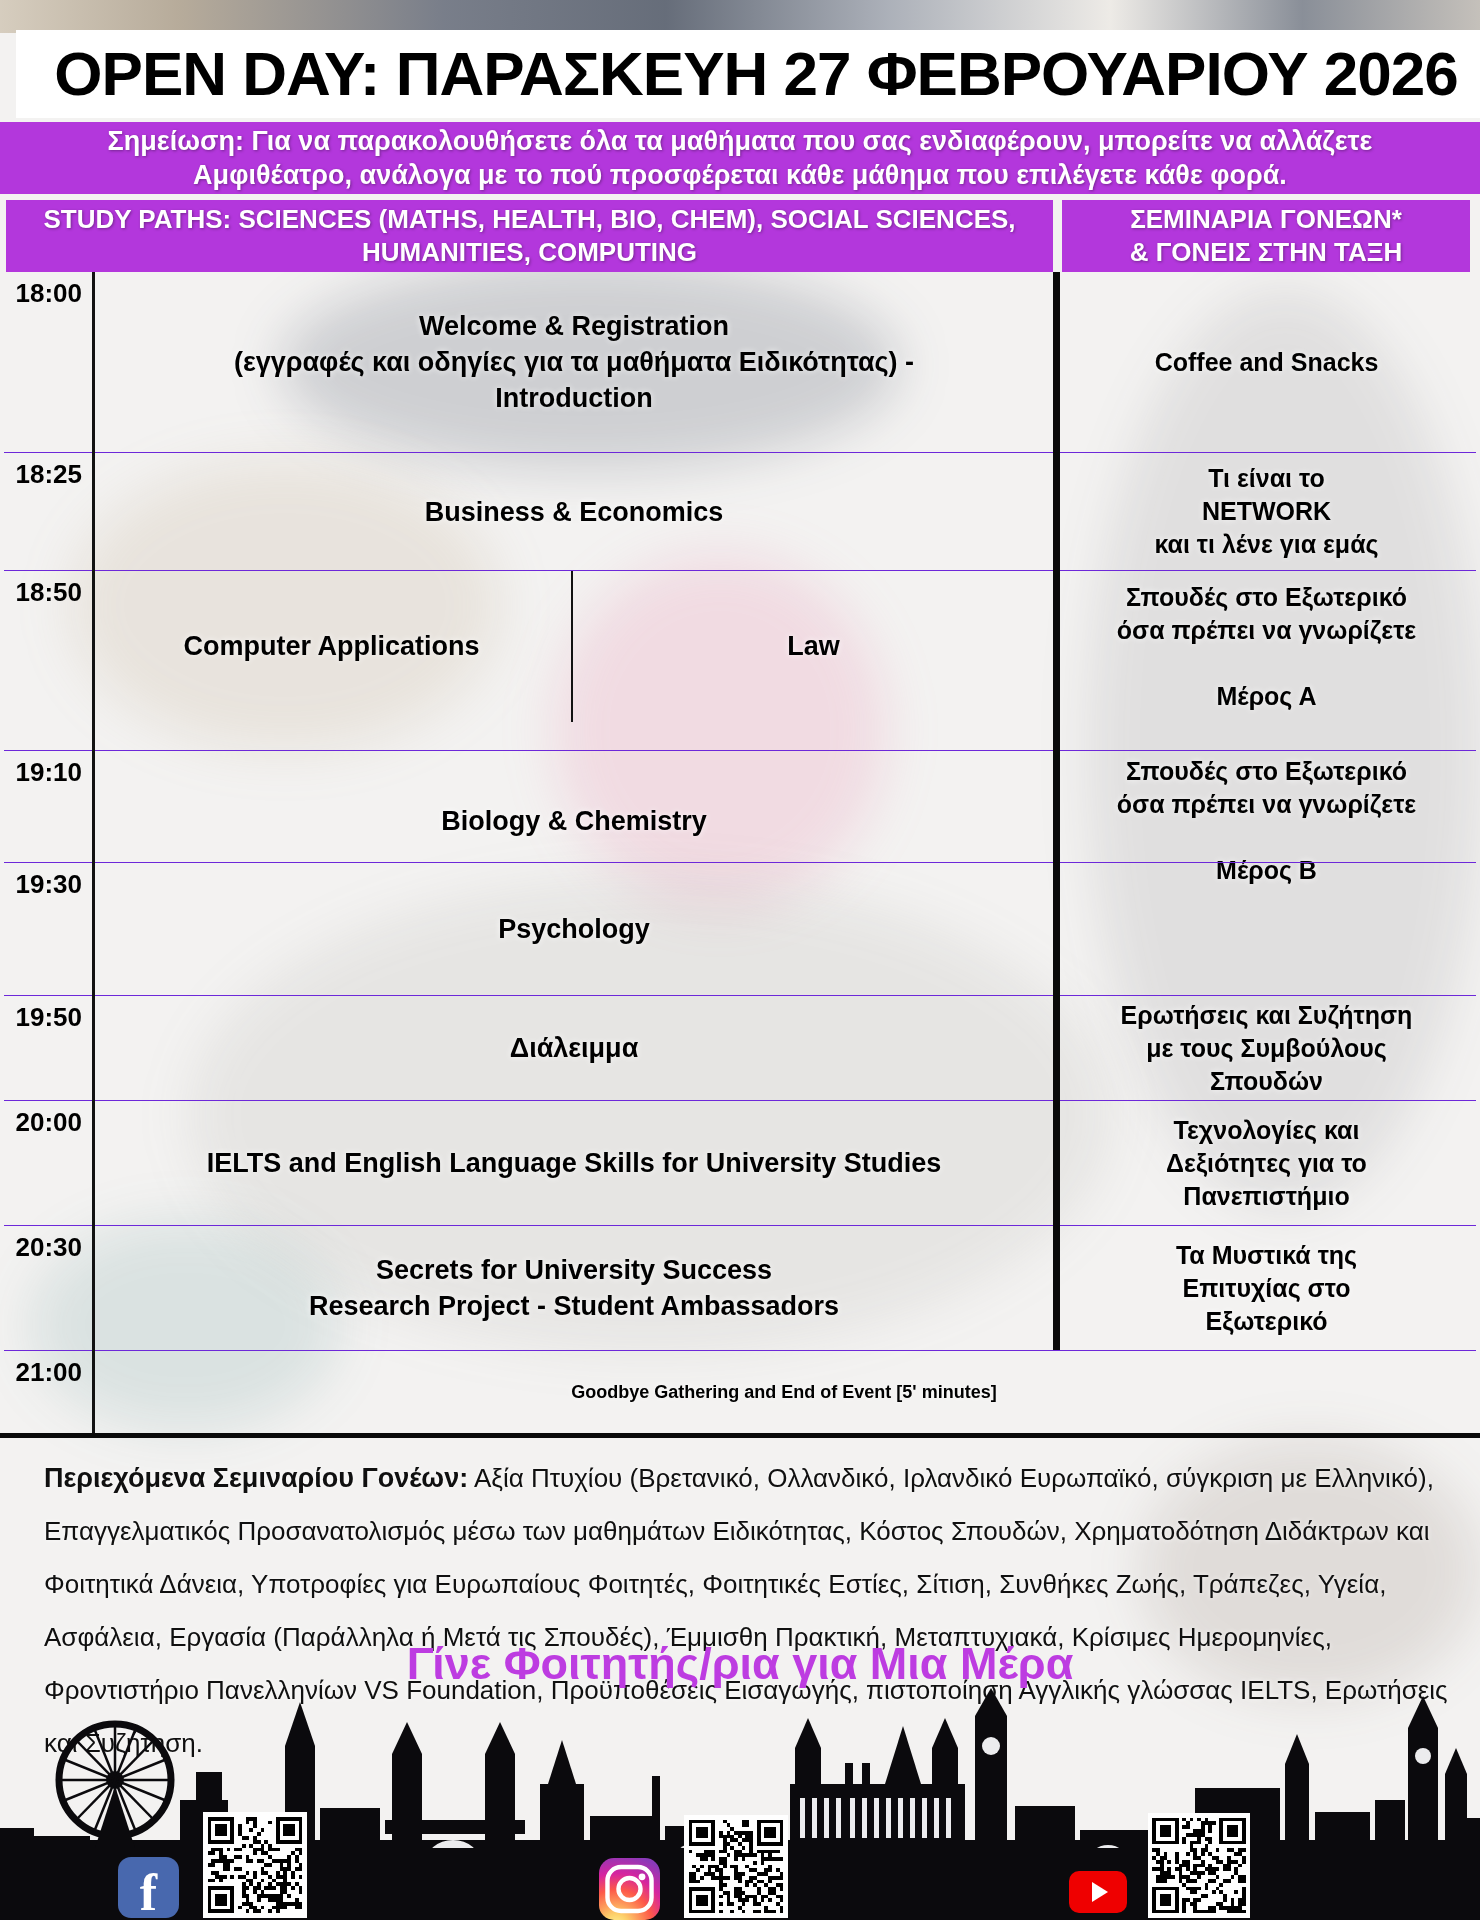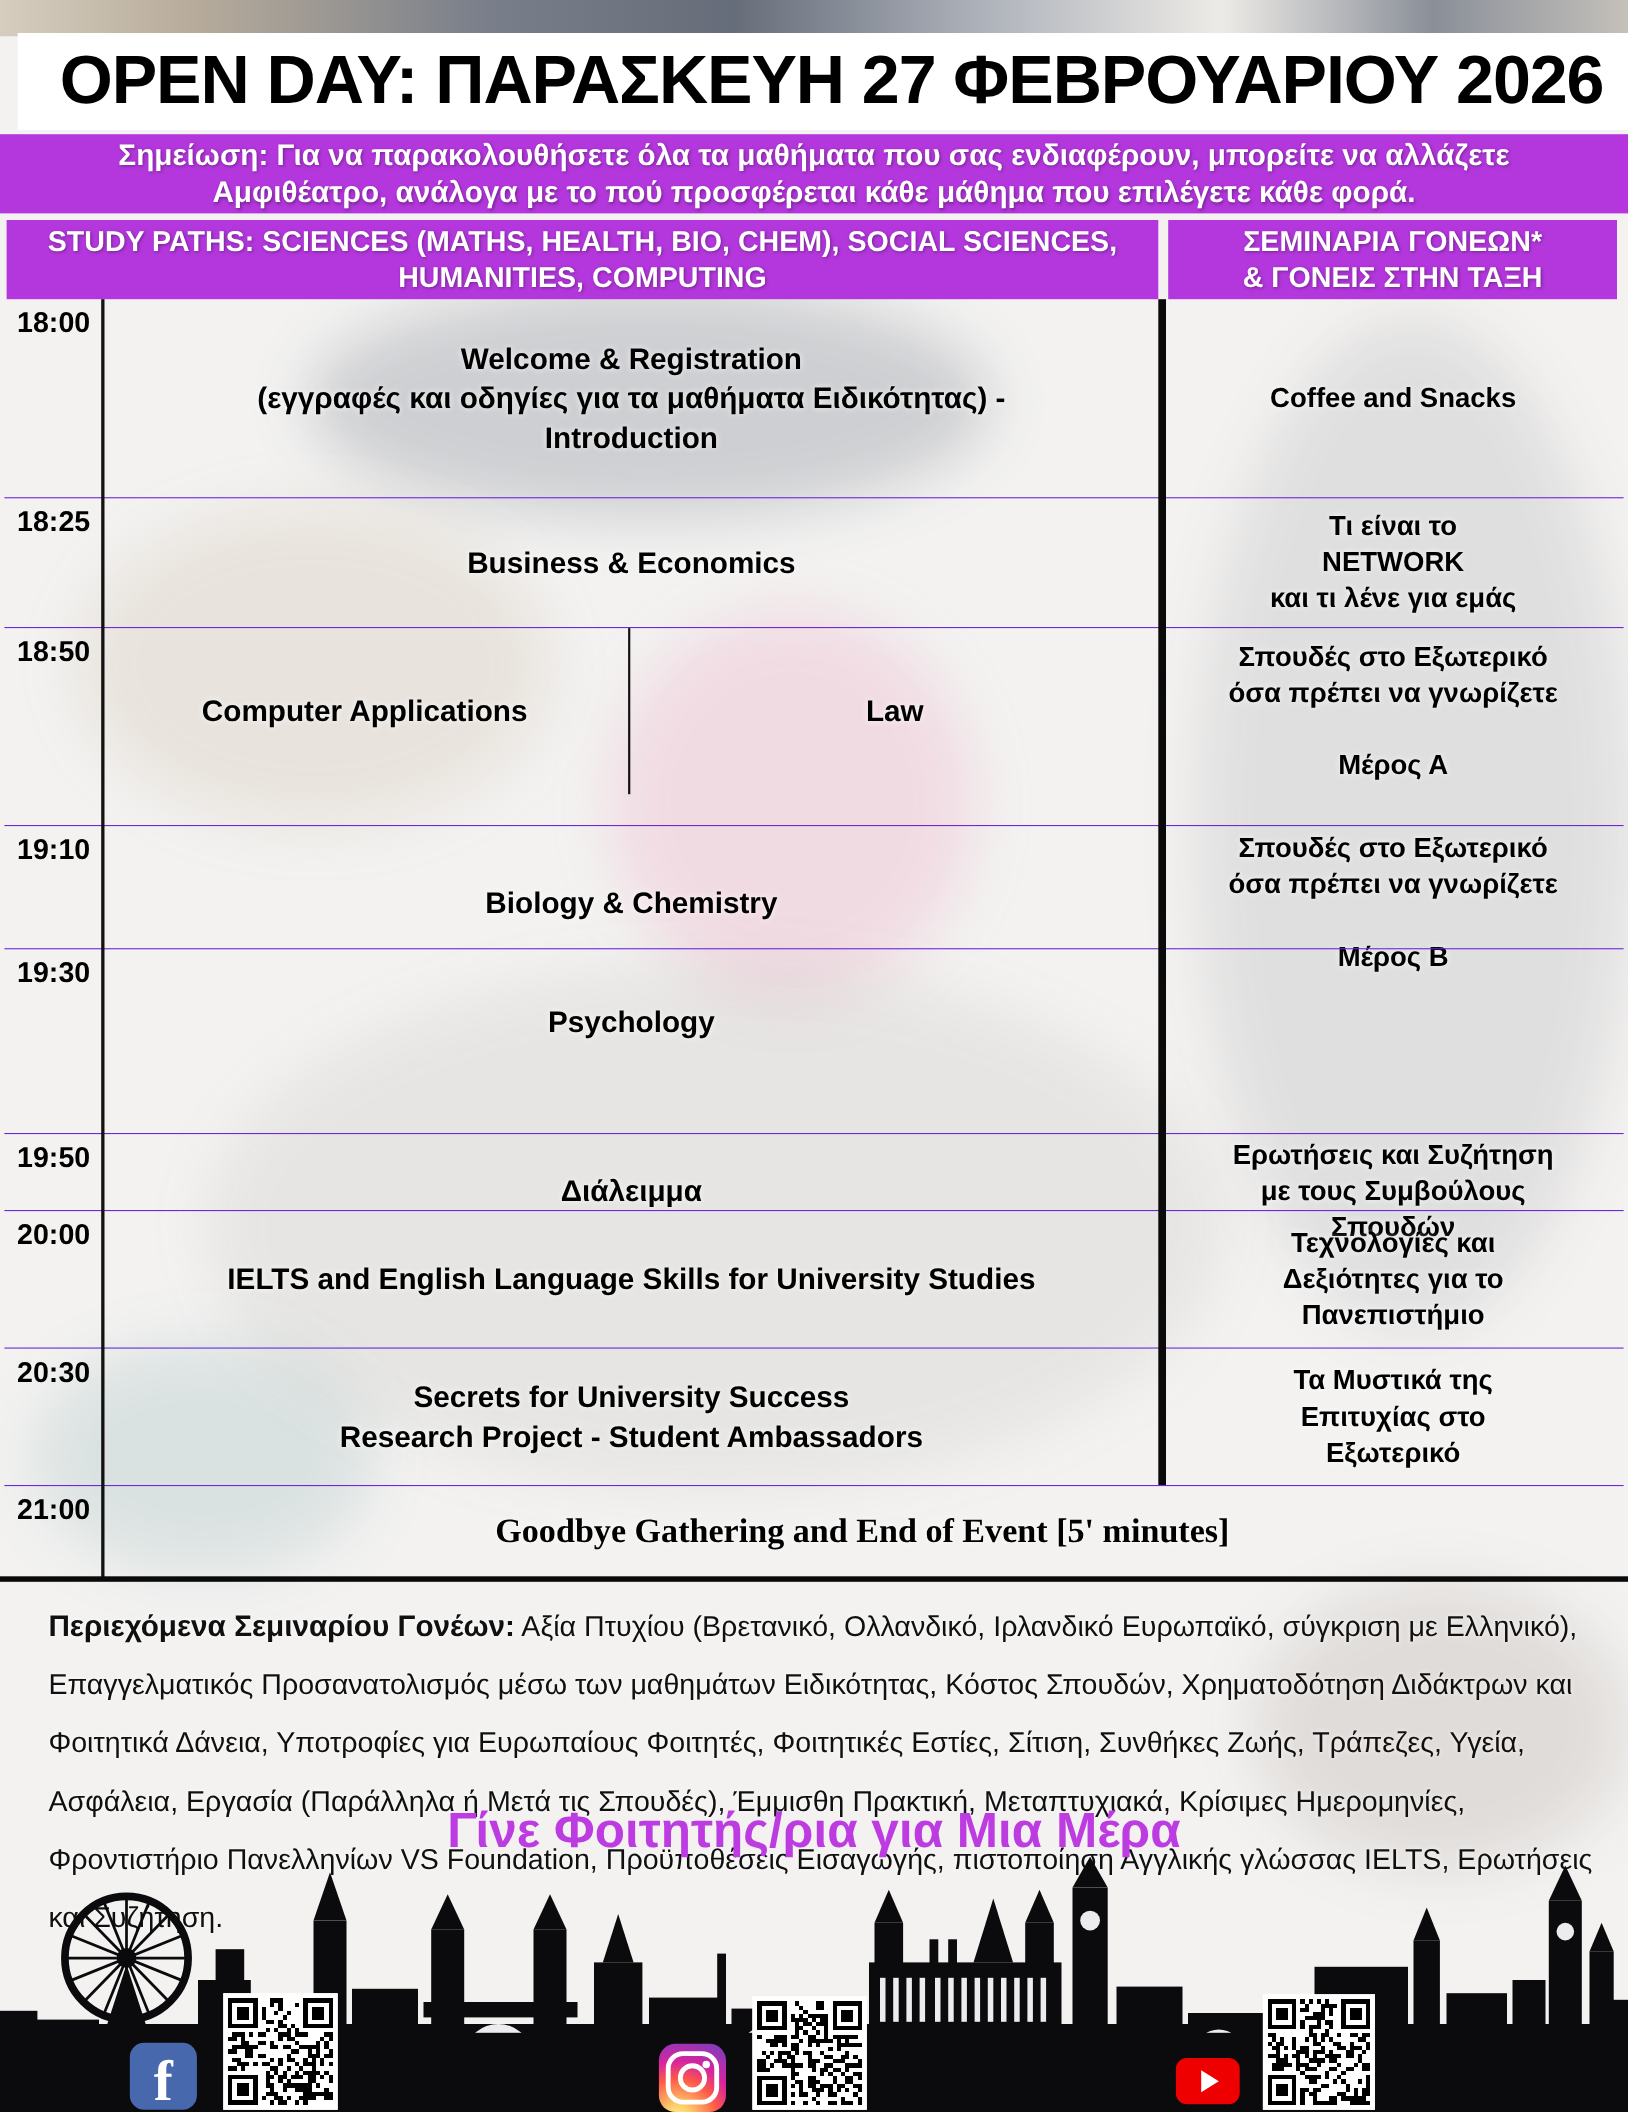--- a/index.html
+++ b/index.html
@@ -23,21 +23,21 @@
   .hdr-right{left:1062px;width:408px;}
   .row{position:absolute;left:4px;width:1472px;box-sizing:border-box;border-top:1px solid #6d28d9;z-index:2;}
   .row.first{border-top:none;}
   .time{position:absolute;left:0;top:6px;width:78px;text-align:right;font-size:26px;font-weight:bold;}
   .cell{position:absolute;top:0;height:100%;display:flex;align-items:center;justify-content:center;
     text-align:center;font-weight:bold;white-space:pre-line;text-shadow:0 0 6px rgba(255,255,255,.85);}
   .cell.left{left:88px;width:964px;font-size:27px;line-height:36px;}
   .cell.sub-a{left:88px;width:479px;font-size:27px;}
   .cell.sub-b{left:567px;width:485px;font-size:27px;}
   .cell.right{left:1059px;width:407px;font-size:25px;line-height:33px;}
-  .cell.full{left:88px;width:1384px;font-size:31px;font-family:Liberation Serif, serif;}
+  .cell.full{left:88px;width:1384px;font-size:18px;}
   .split-line{position:absolute;left:567px;top:0;width:2px;height:100%;background:#121212;}
   .v-time-line{position:absolute;left:92px;top:272px;width:3px;height:1164px;background:#121212;z-index:3;}
   .v-main-divider{position:absolute;left:1053px;top:272px;width:7px;height:1078px;background:#0a0a0a;z-index:3;}
   .bottom-line{position:absolute;left:0;top:1433px;width:1480px;height:5px;background:#0a0a0a;z-index:3;}
   .para{position:absolute;left:44px;top:1452px;width:1420px;z-index:2;
     font-size:26px;line-height:53px;color:#101010;text-shadow:0 0 5px rgba(255,255,255,.9);}
   .para b{font-size:27px;}
   .slogan{position:absolute;left:0;top:1638px;width:1480px;text-align:center;z-index:2;
     font-size:45px;font-weight:bold;color:var(--slogan);}
   .skyline{position:absolute;left:0;top:1688px;width:1480px;height:175px;z-index:2;}
@@ -111,21 +111,21 @@
     <div class="cell left">Biology &amp; Chemistry</div>
     <div class="cell right">Σπουδές στο Εξωτερικό
 όσα πρέπει να γνωρίζετε
 
 Μέρος Β</div>
   </div>
   <div class="row" style="top:862px;height:133px;">
     <div class="time">19:30</div>
     <div class="cell left">Psychology</div>
   </div>
-  <div class="row" style="top:1030px;height:105px;">
+  <div class="row" style="top:995px;height:105px;">
     <div class="time">19:50</div>
     <div class="cell left">Διάλειμμα</div>
     <div class="cell right">Ερωτήσεις και Συζήτηση
 με τους Συμβούλους
 Σπουδών</div>
   </div>
   <div class="row" style="top:1100px;height:125px;">
     <div class="time">20:00</div>
     <div class="cell left">IELTS and English Language Skills for University Studies</div>
     <div class="cell right">Τεχνολογίες και

